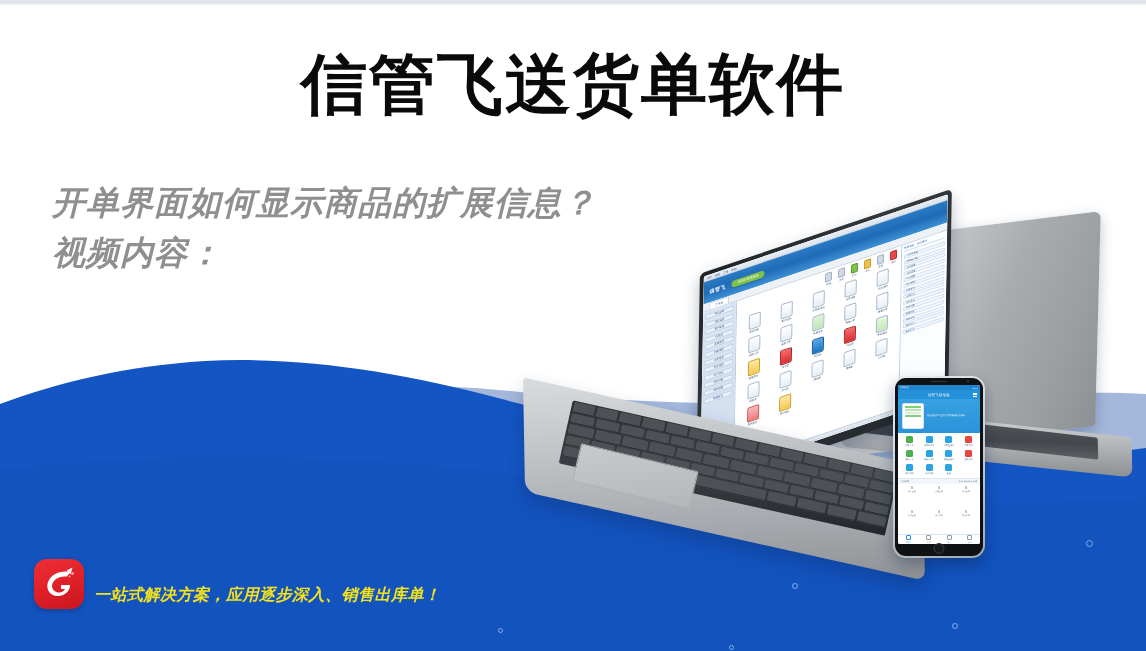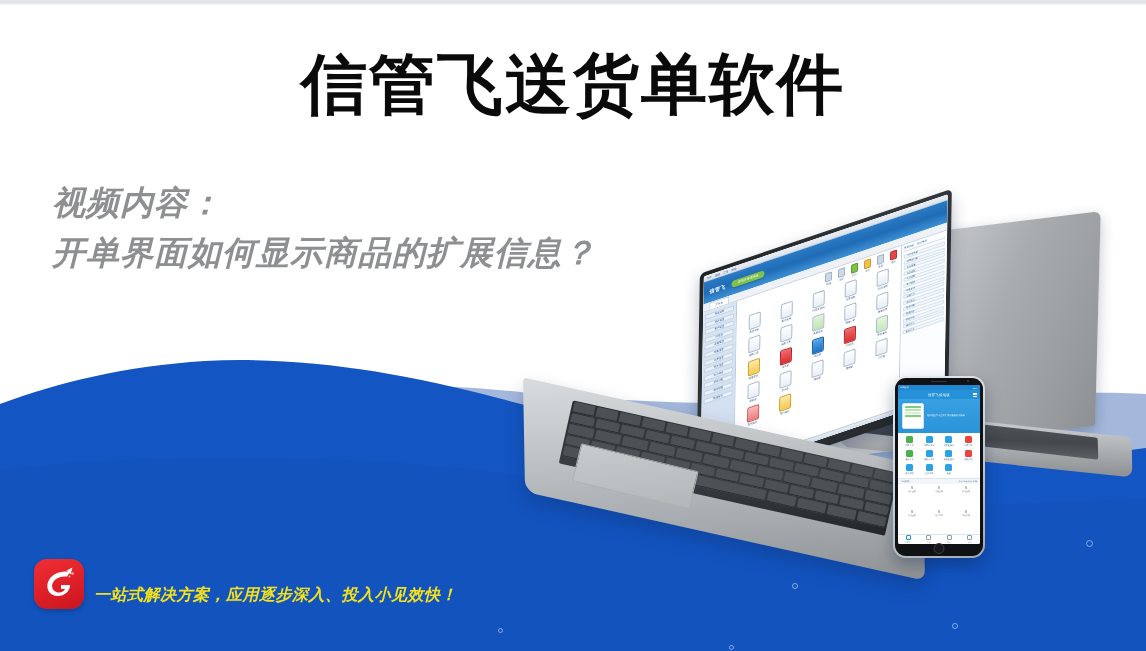--- a/index.html
+++ b/index.html
@@ -325,22 +325,22 @@
            L1146 651 L0 651 Z" fill="#1355c2"></path>
 
       <path d="M0 470 C 160 452 360 452 540 478 C 720 504 920 512 1146 498
            L1146 651 L0 651 Z" fill="#1251bb" opacity="0.45"></path>
     </svg>
   </div>
 
   <h1 class="headline">信管飞送货单软件</h1>
 
   <div class="subtitle">
+    <div>开单界面如何显示商品的扩展信息？</div>
     <div>视频内容：</div>
-    <div>开单界面如何显示商品的扩展信息？</div>
   </div>
 
   <div class="devices">
 
     <div class="laptop-back"></div>
     <div class="laptop-back-base"></div>
     <div class="laptop-back-keys"></div>
 
     <div class="laptop-front">
 
@@ -617,16 +617,16 @@
       <svg width="40" height="40" viewBox="0 0 40 40" aria-hidden="true">
         <path d="M31 8 C22 6 12 10 9 18 C6.5 25 11 32 18.5 32
                  C26 32 31 27 31 21 L22 21 L22 25 L26 25
                  C25 27.5 22 29 19 28.5 C14.5 27.8 12 23.5 13.5 19.5
                  C15.2 14.8 21.5 11.5 28 12.6 Z" fill="#ffffff"></path>
         <path d="M27.5 6.5 L33.5 3.5 L31.5 10.5 Z" fill="#ffffff" opacity="0.95"></path>
         <circle cx="33.5" cy="9.5" r="1.3" fill="#ffd9d9" opacity="0.85"></circle>
         <circle cx="30.5" cy="12.5" r="0.9" fill="#ffd9d9" opacity="0.8"></circle>
       </svg>
     </div>
-    <div class="ftag">一站式解决方案，应用逐步深入、投入小见效快！</div>
+    <div class="ftag">一站式解决方案，应用逐步深入、销售出库单！</div>
   </div>
 
 </div>
 
 </body></html>

